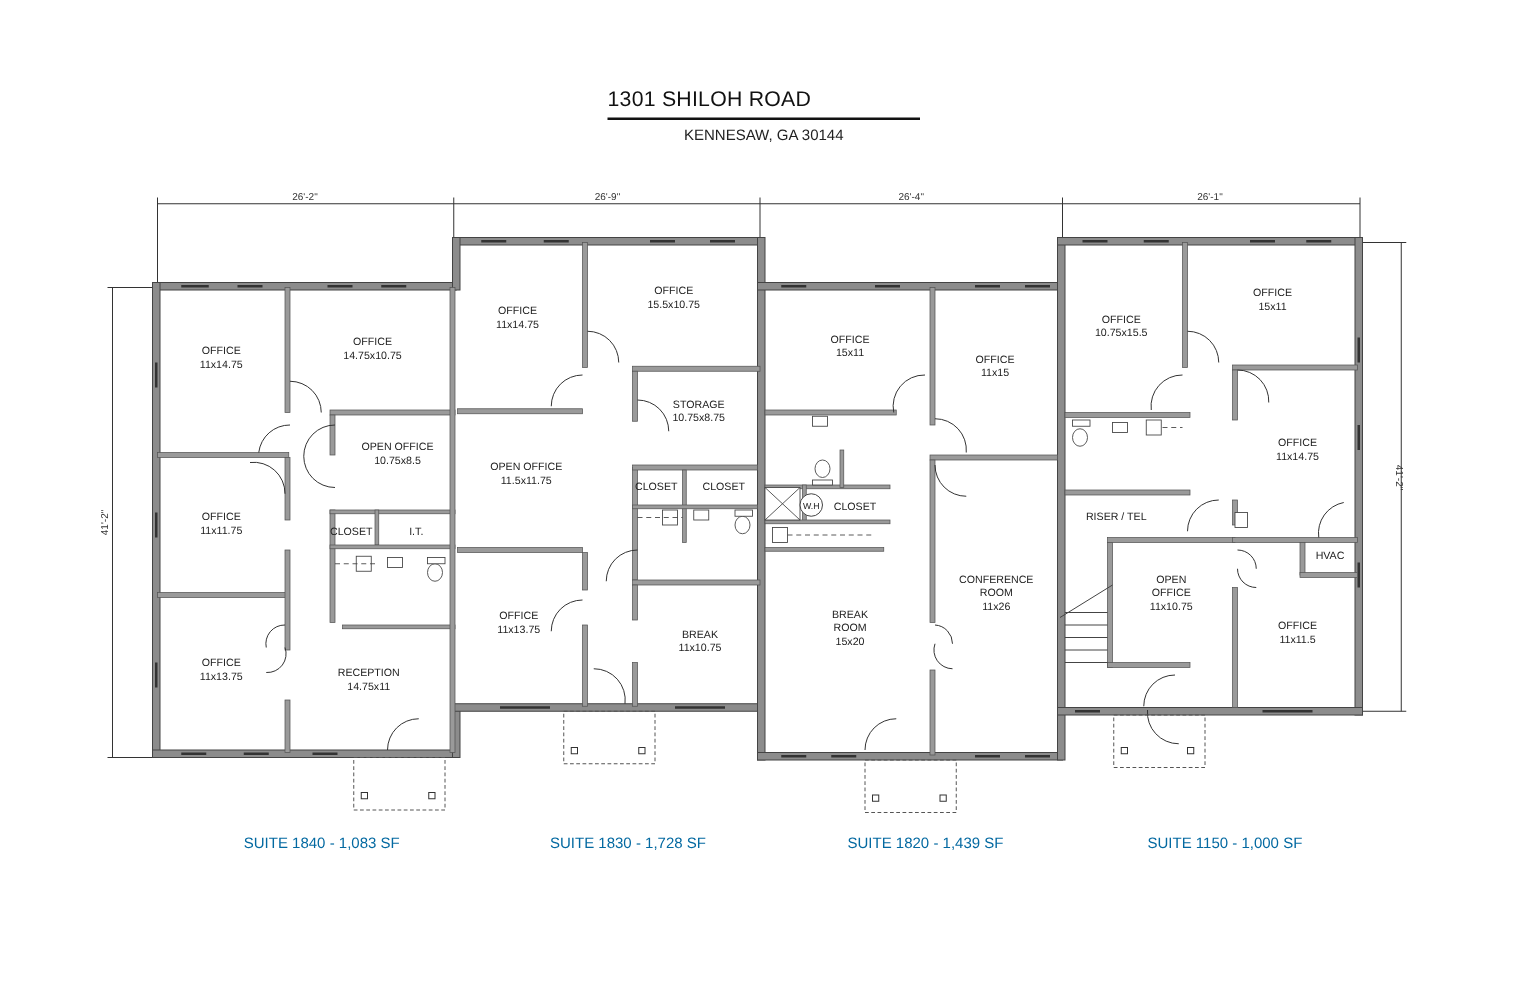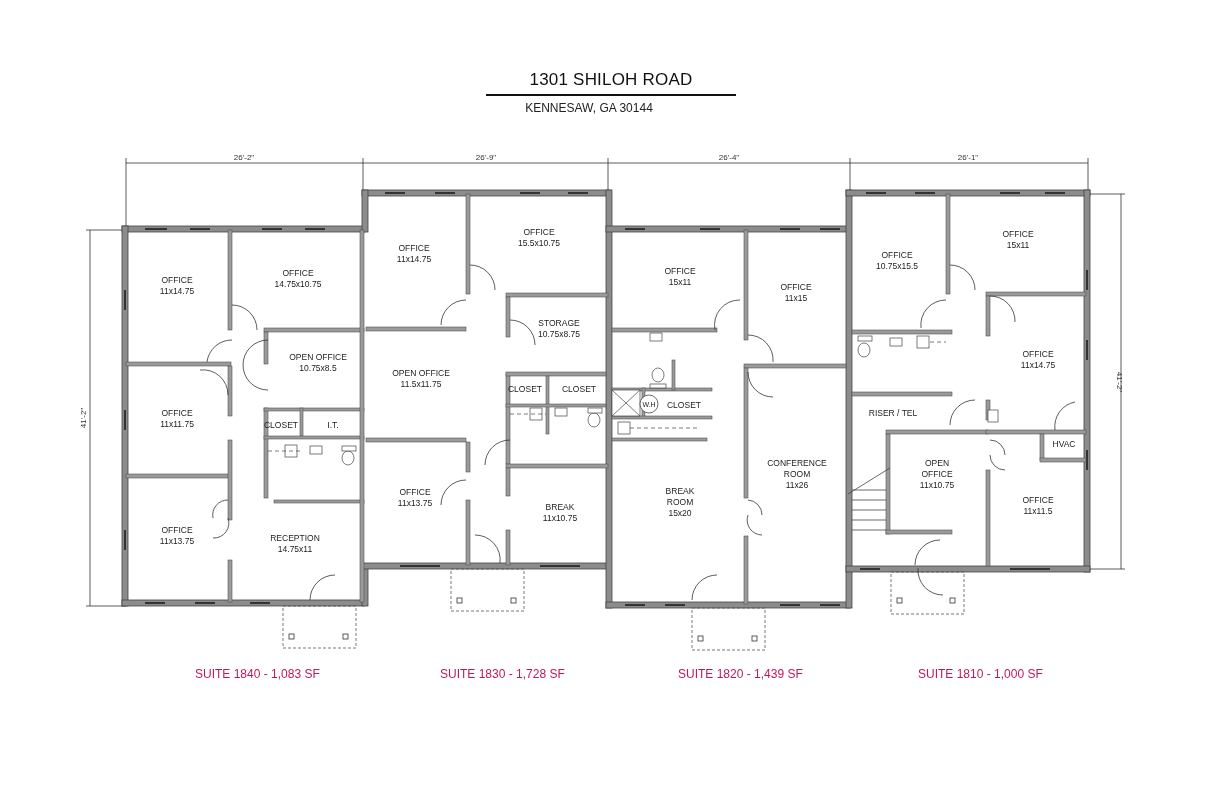--- a/index.html
+++ b/index.html
@@ -1,26 +1,26 @@
 <!DOCTYPE html>
 <html><head>
 <meta charset="utf-8">
 <style>
   html, body { margin:0; padding:0; background:#ffffff; }
   body { width:1224px; height:792px; position:relative; overflow:hidden;
          font-family:"Liberation Sans", sans-serif; color:#222; }
-  .title { position:absolute; left:486px; top:70px; width:250px; text-align:center;
+  .title { position:absolute; left:486px; top:70px; width:250px; text-align:left;
            font-size:17px; color:#111; letter-spacing:0.2px; }
   .title-rule { position:absolute; left:486px; top:94px; width:250px; height:2px; background:#111; }
-  .subtitle { position:absolute; left:464px; top:101px; width:250px; text-align:center;
+  .subtitle { position:absolute; left:486px; top:101px; width:250px; text-align:center;
               font-size:12px; color:#222; }
   svg.plan { position:absolute; left:0; top:0; }
   .dim-label { font-family:"Liberation Sans", sans-serif; font-size:8px; fill:#333; }
   .room-label { font-family:"Liberation Sans", sans-serif; font-size:8.5px; fill:#222; text-anchor:middle; }
-  .suite-label { position:absolute; top:667px; font-size:12px; color:#be185d; white-space:nowrap; }
+  .suite-label { position:absolute; top:667px; font-size:12px; color:#0369a1; white-space:nowrap; }
 </style>
 </head>
 <body>
 
 <div class="title">1301 SHILOH ROAD</div>
 <div class="title-rule"></div>
 <div class="subtitle">KENNESAW, GA 30144</div>
 
 <svg class="plan" width="1224" height="792" viewBox="0 0 1224 792">
   <defs>
@@ -317,13 +317,13 @@
     <text class="room-label" x="937" y="477">OFFICE</text>
     <text class="room-label" x="937" y="488">11x10.75</text>
     <text class="room-label" x="1038" y="503">OFFICE</text>
     <text class="room-label" x="1038" y="514">11x11.5</text>
   </g>
 </svg>
 
 <div class="suite-label" style="left:195px">SUITE 1840 - 1,083 SF</div>
 <div class="suite-label" style="left:440px">SUITE 1830 - 1,728 SF</div>
 <div class="suite-label" style="left:678px">SUITE 1820 - 1,439 SF</div>
-<div class="suite-label" style="left:918px">SUITE 1810 - 1,000 SF</div>
+<div class="suite-label" style="left:918px">SUITE 1150 - 1,000 SF</div>
 
 </body></html>

